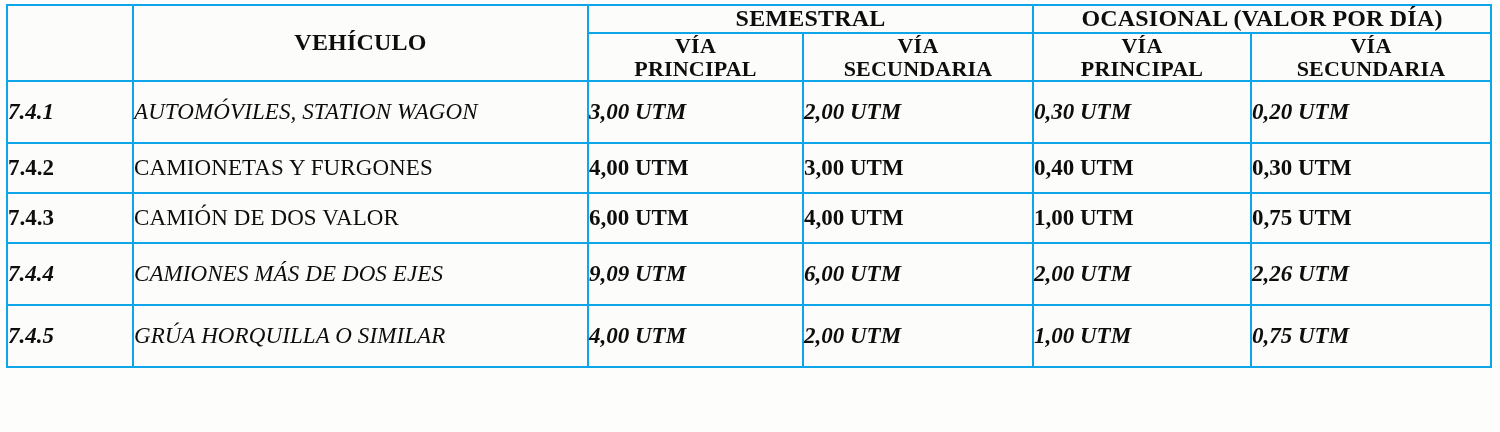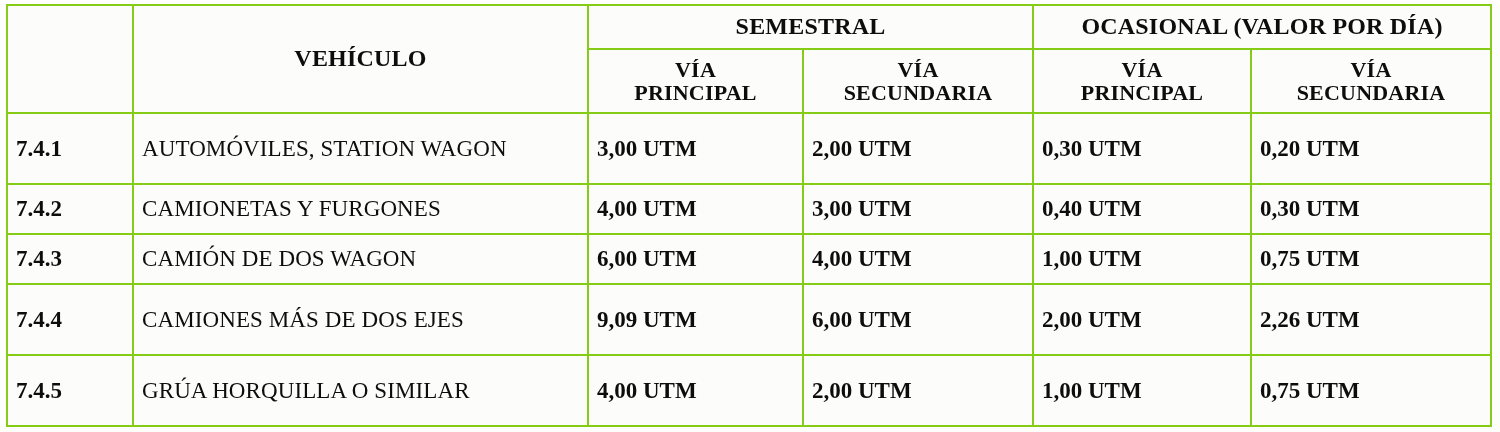--- a/index.html
+++ b/index.html
@@ -21,22 +21,22 @@
     background: #fdfdfc;
   }
   table.tariff {
     border-collapse: collapse;
     table-layout: fixed;
     margin: 4px 6px 0 6px;
     width: 1484px;
     background: #fcfcfb;
   }
   table.tariff td, table.tariff th {
-    border: 2px solid #84cc16;
-    padding: 8px;
+    border: 2px solid #0ea5e9;
+    padding: 0;
     vertical-align: middle;
   }
   
   col.c-code  { width: 126px; }
   col.c-veh   { width: 455px; }
   col.c-sem1  { width: 215px; }
   col.c-sem2  { width: 230px; }
   col.c-oc1   { width: 218px; }
   col.c-oc2   { width: 240px; }
 
@@ -79,21 +79,21 @@
     text-align: justify;
     margin-top: 36px;
   }
   .val-cell {
     text-align: left;
     font-weight: bold;
     font-size: 23px;
     white-space: nowrap;
     padding: 4px 2px;
   }
-  .tall { height: 71px; }
+  .tall { height: 62px; font-style: italic; }
   .short { height: 50px; }
   .spacer-blank { }
 </style>
 </head>
 <body>
 
 <div class="page">
   <table class="tariff">
     <colgroup>
       <col class="c-code">
@@ -142,21 +142,21 @@
         <td class="code-cell">7.4.2</td>
         <td class="desc-cell">CAMIONETAS Y FURGONES</td>
         <td class="val-cell">4,00 UTM</td>
         <td class="val-cell">3,00 UTM</td>
         <td class="val-cell">0,40 UTM</td>
         <td class="val-cell">0,30 UTM</td>
       </tr>
 
       <tr class="short">
         <td class="code-cell">7.4.3</td>
-        <td class="desc-cell">CAMIÓN DE DOS WAGON</td>
+        <td class="desc-cell">CAMIÓN DE DOS VALOR</td>
         <td class="val-cell">6,00 UTM</td>
         <td class="val-cell">4,00 UTM</td>
         <td class="val-cell">1,00 UTM</td>
         <td class="val-cell">0,75 UTM</td>
       </tr>
 
       <tr class="tall">
         <td class="code-cell">7.4.4</td>
         <td class="desc-cell two-line">CAMIONES  MÁS  DE  DOS EJES</td>
         <td class="val-cell">9,09 UTM</td>

